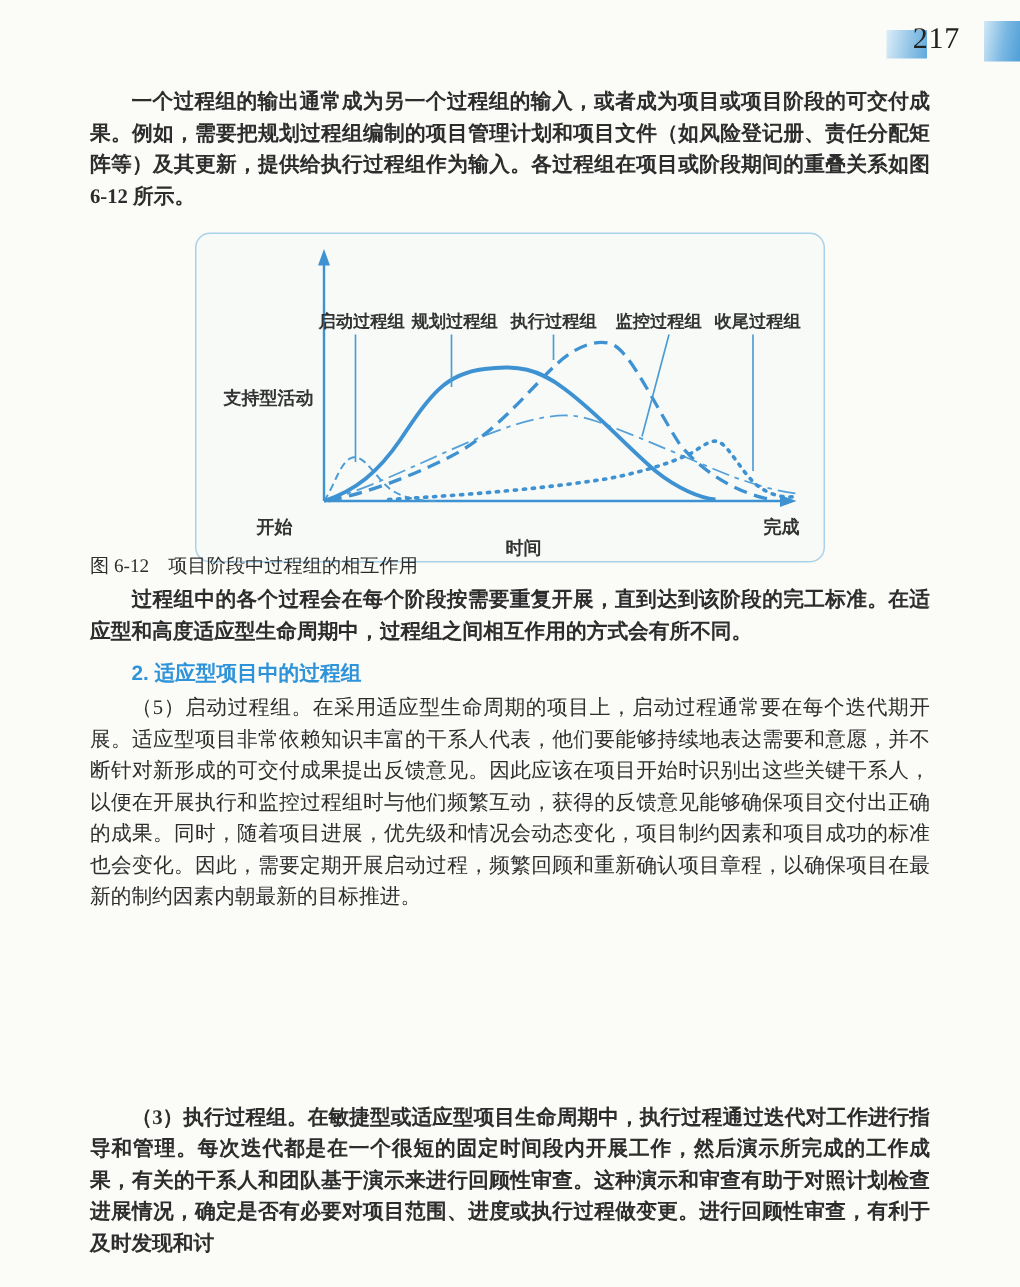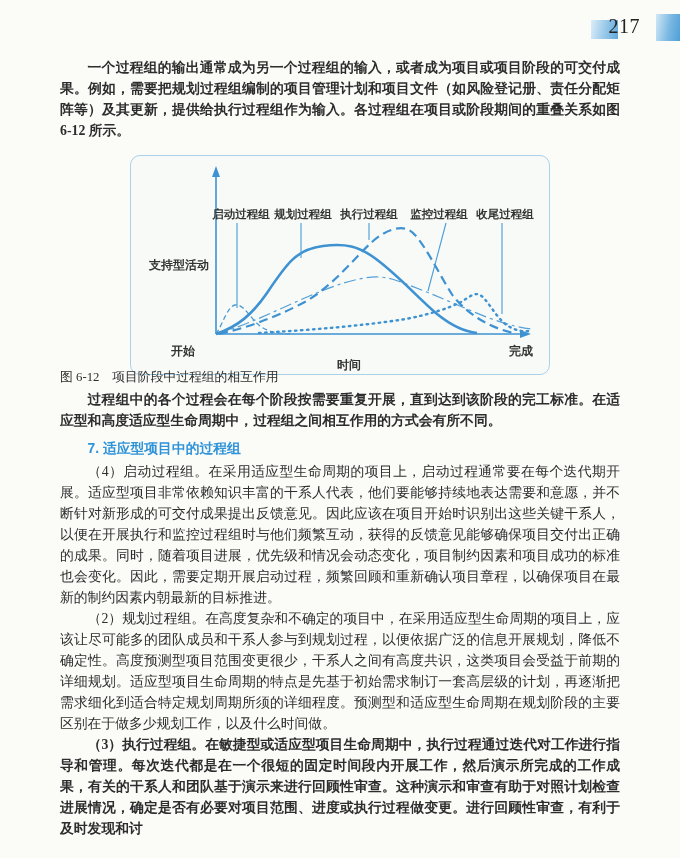--- a/index.html
+++ b/index.html
@@ -152,19 +152,18 @@
       <text class="axis-label" x="52" y="199" text-anchor="middle">开始</text>
       <text class="axis-label" x="390" y="199" text-anchor="middle">完成</text>
       <text class="axis-label" x="218" y="213" text-anchor="middle">时间</text>
     </svg>
   </div>
 
   <div class="figure-caption">图 6-12　项目阶段中过程组的相互作用</div>
 
   <p class="body-text indent" id="para2">过程组中的各个过程会在每个阶段按需要重复开展，直到达到该阶段的完工标准。在适应型和高度适应型生命周期中，过程组之间相互作用的方式会有所不同。</p>
 
-  <div class="section-heading">7. 适应型项目中的过程组</div>
+  <div class="section-heading">2. 适应型项目中的过程组</div>
 
-  <p class="body-text indent" id="para3">（4）启动过程组。在采用适应型生命周期的项目上，启动过程通常要在每个迭代期开展。适应型项目非常依赖知识丰富的干系人代表，他们要能够持续地表达需要和意愿，并不断针对新形成的可交付成果提出反馈意见。因此应该在项目开始时识别出这些关键干系人，以便在开展执行和监控过程组时与他们频繁互动，获得的反馈意见能够确保项目交付出正确的成果。同时，随着项目进展，优先级和情况会动态变化，项目制约因素和项目成功的标准也会变化。因此，需要定期开展启动过程，频繁回顾和重新确认项目章程，以确保项目在最新的制约因素内朝最新的目标推进。</p>
-  <p class="body-text indent" id="para4">（2）规划过程组。在高度复杂和不确定的项目中，在采用适应型生命周期的项目上，应该让尽可能多的团队成员和干系人参与到规划过程，以便依据广泛的信息开展规划，降低不确定性。高度预测型项目范围变更很少，干系人之间有高度共识，这类项目会受益于前期的详细规划。适应型项目生命周期的特点是先基于初始需求制订一套高层级的计划，再逐渐把需求细化到适合特定规划周期所须的详细程度。预测型和适应型生命周期在规划阶段的主要区别在于做多少规划工作，以及什么时间做。</p>
+  <p class="body-text indent" id="para3">（5）启动过程组。在采用适应型生命周期的项目上，启动过程通常要在每个迭代期开展。适应型项目非常依赖知识丰富的干系人代表，他们要能够持续地表达需要和意愿，并不断针对新形成的可交付成果提出反馈意见。因此应该在项目开始时识别出这些关键干系人，以便在开展执行和监控过程组时与他们频繁互动，获得的反馈意见能够确保项目交付出正确的成果。同时，随着项目进展，优先级和情况会动态变化，项目制约因素和项目成功的标准也会变化。因此，需要定期开展启动过程，频繁回顾和重新确认项目章程，以确保项目在最新的制约因素内朝最新的目标推进。</p>
   <p class="body-text indent" id="para5">（3）执行过程组。在敏捷型或适应型项目生命周期中，执行过程通过迭代对工作进行指导和管理。每次迭代都是在一个很短的固定时间段内开展工作，然后演示所完成的工作成果，有关的干系人和团队基于演示来进行回顾性审查。这种演示和审查有助于对照计划检查进展情况，确定是否有必要对项目范围、进度或执行过程做变更。进行回顾性审查，有利于及时发现和讨</p>
 
 </div>
 
 </body></html>

